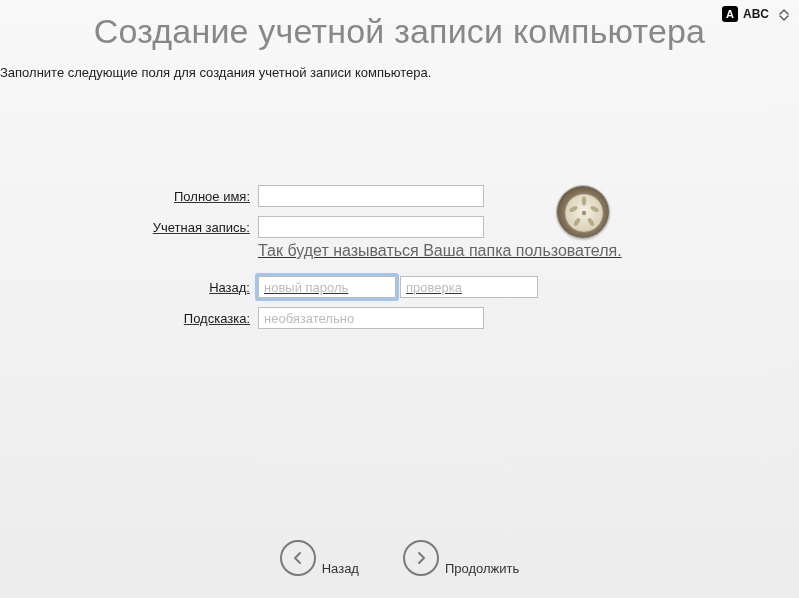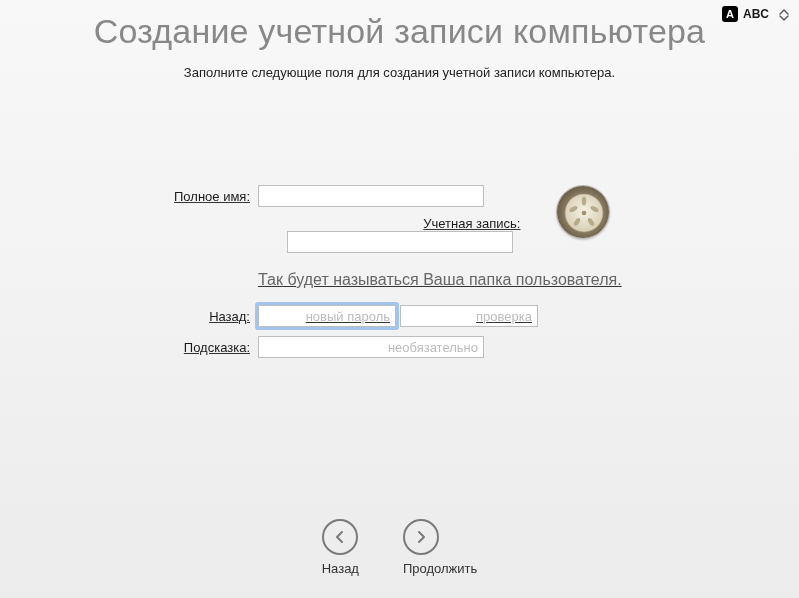--- a/index.html
+++ b/index.html
@@ -53,21 +53,20 @@
 
     .title {
       text-align: center;
       font-size: 34px;
       font-weight: 400;
       color: #888888;
       margin-top: 12px;
       letter-spacing: 0.2px;
     }
     .subtitle {
-      text-align: center;
       font-size: 13px;
       color: #222;
       margin-top: 14px;
     }
 
     .form-area {
       position: absolute;
       top: 185px;
       left: 0;
       right: 0;
@@ -90,21 +89,20 @@
     }
     input[type="text"], input[type="password"] {
       height: 22px;
       border: 1px solid #bdbdbd;
       background: #fff;
       font-size: 13px;
       padding: 2px 5px;
       outline: none;
       font-family: inherit;
       color: #222;
-      text-align: right;
     }
     input::placeholder { color: #bcbcbc; }
     .w-full { width: 226px; }
     .w-half { width: 138px; }
     .gap-pair { display: flex; gap: 4px; }
     .focused {
       border: 1px solid #8db7e6;
       box-shadow: 0 0 0 3px rgba(100,160,230,0.55);
       border-radius: 1px;
     }
@@ -131,22 +129,21 @@
       position: absolute;
       bottom: 22px;
       left: 0;
       right: 0;
       display: flex;
       justify-content: center;
       gap: 44px;
     }
     .nav-btn {
       display: flex;
-      flex-direction: column;
-      align-items: flex-start;
+      align-items: flex-end;
       gap: 6px;
       cursor: default;
       user-select: none;
     }
     .nav-circle {
       width: 36px;
       height: 36px;
       border-radius: 50%;
       border: 2px solid #7a7a7a;
       display: flex;
@@ -206,21 +203,21 @@
     </svg>
   </div>
 
   <div class="row">
     <div class="label">Полное имя:</div>
     <div class="field-col">
       <input type="text" class="w-full" value="" style="">
     </div>
   </div>
 
-  <div class="row" style="margin-bottom:18px;flex-direction:column;">
+  <div class="row" style="margin-bottom:4px;">
     <div class="label">Учетная запись:</div>
     <div class="field-col">
       <input type="text" class="w-full" value="" style="">
     </div>
   </div>
   <div class="helper">Так будет называться Ваша папка пользователя.</div>
 
   <div style="height:16px;"></div>
 
   <div class="row">

